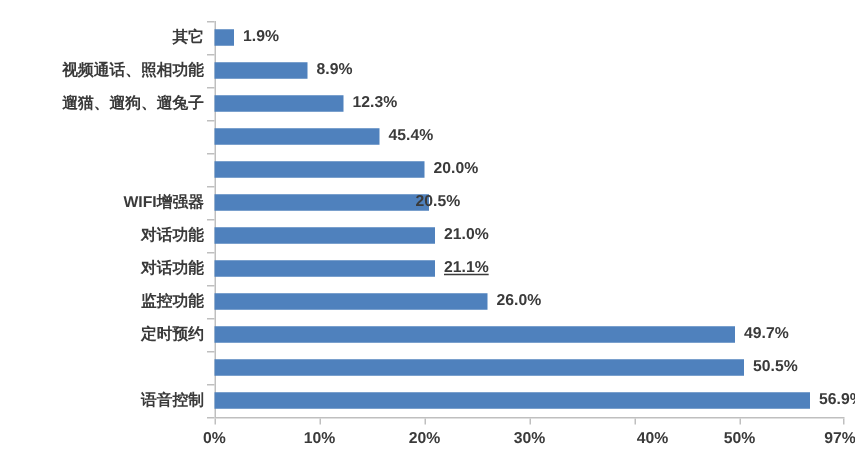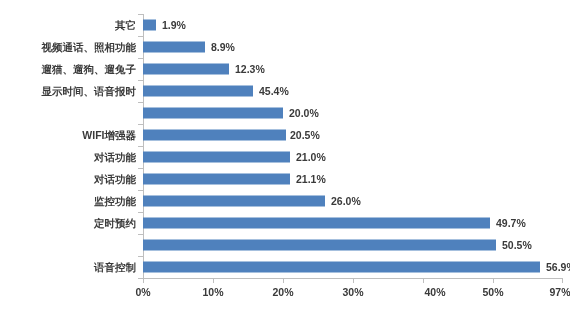--- a/index.html
+++ b/index.html
@@ -122,21 +122,20 @@
 </style>
 </head>
 <body>
 
 <div id="chart-root">
 
   <div class="cat-col">
     <div class="cat-label" style="top:25px;">其它</div>
     <div class="cat-label" style="top:47px;">视频通话、照相功能</div>
     <div class="cat-label" style="top:69px;">遛猫、遛狗、遛兔子</div>
-    <div class="cat-label" style="top:91px;">显示时间、语音报时</div>
     <div class="cat-label" style="top:135px;">WIFI增强器</div>
     <div class="cat-label" style="top:157px;">对话功能</div>
     <div class="cat-label" style="top:179px;">对话功能</div>
     <div class="cat-label" style="top:201px;">监控功能</div>
     <div class="cat-label" style="top:223px;">定时预约</div>
     <div class="cat-label" style="top:267px;">语音控制</div>
   </div>
 
   <div class="y-tick" style="top:14px;"></div>
   <div class="y-tick" style="top:36px;"></div>
@@ -171,29 +170,29 @@
     <div class="bar-row" style="top:77px;">
       <div class="bar" style="width: 110px; background: rgb(79, 129, 189);"></div>
       <div class="bar-value" style="left: 116px; color: rgb(58, 58, 58);">45.4%</div>
     </div>
     <div class="bar-row" style="top:99px;">
       <div class="bar" style="width: 140px; background: rgb(79, 129, 189);"></div>
       <div class="bar-value" style="left: 146px; color: rgb(58, 58, 58);">20.0%</div>
     </div>
     <div class="bar-row" style="top:121px;">
       <div class="bar" style="width: 143px; background: rgb(79, 129, 189);"></div>
-      <div class="bar-value" style="left: 147px; color: rgb(58, 58, 58);">20.5%</div>
+      <div class="bar-value" style="left: 134px; color: rgb(58, 58, 58);">20.5%</div>
     </div>
     <div class="bar-row" style="top:143px;">
       <div class="bar" style="width: 147px; background: rgb(79, 129, 189);"></div>
       <div class="bar-value" style="left: 153px; color: rgb(58, 58, 58);">21.0%</div>
     </div>
     <div class="bar-row" style="top:165px;">
       <div class="bar" style="width: 147px; background: rgb(79, 129, 189);"></div>
-      <div class="bar-value" style="left: 153px; color: rgb(58, 58, 58);">21.1%</div>
+      <div class="bar-value" style="left: 153px; color: rgb(58, 58, 58); text-decoration: underline;">21.1%</div>
     </div>
     <div class="bar-row" style="top:187px;">
       <div class="bar" style="width: 182px; background: rgb(79, 129, 189);"></div>
       <div class="bar-value" style="left: 188px; color: rgb(58, 58, 58);">26.0%</div>
     </div>
     <div class="bar-row" style="top:209px;">
       <div class="bar" style="width: 347px; background: rgb(79, 129, 189);"></div>
       <div class="bar-value" style="left: 353px; color: rgb(58, 58, 58);">49.7%</div>
     </div>
     <div class="bar-row" style="top:231px;">

